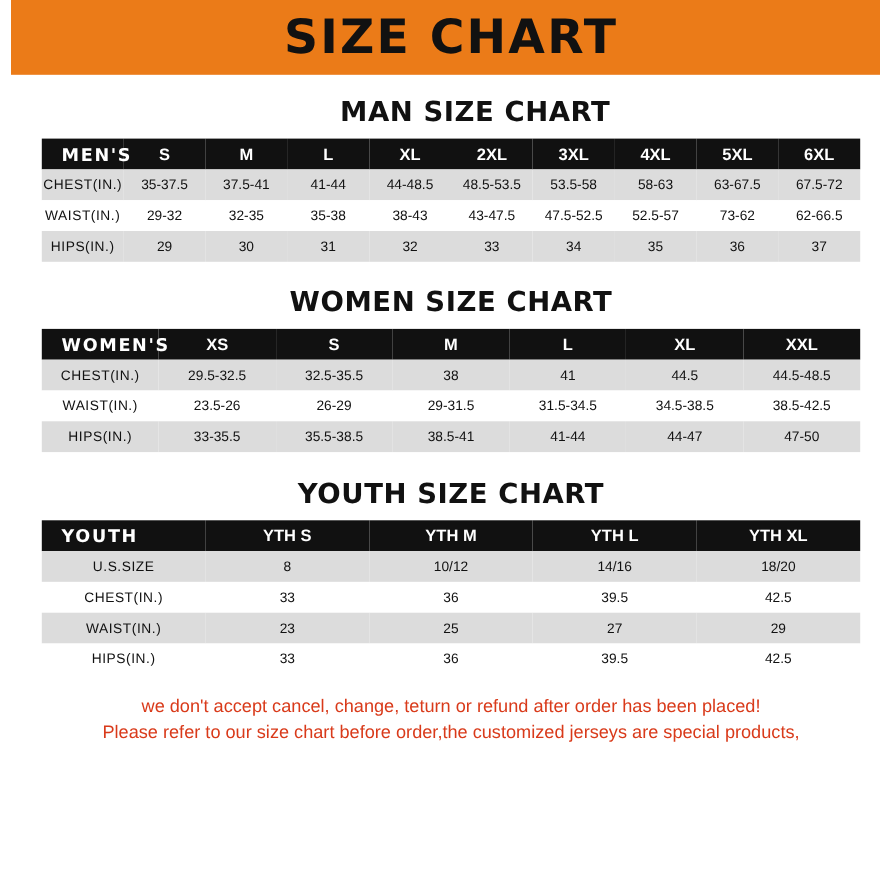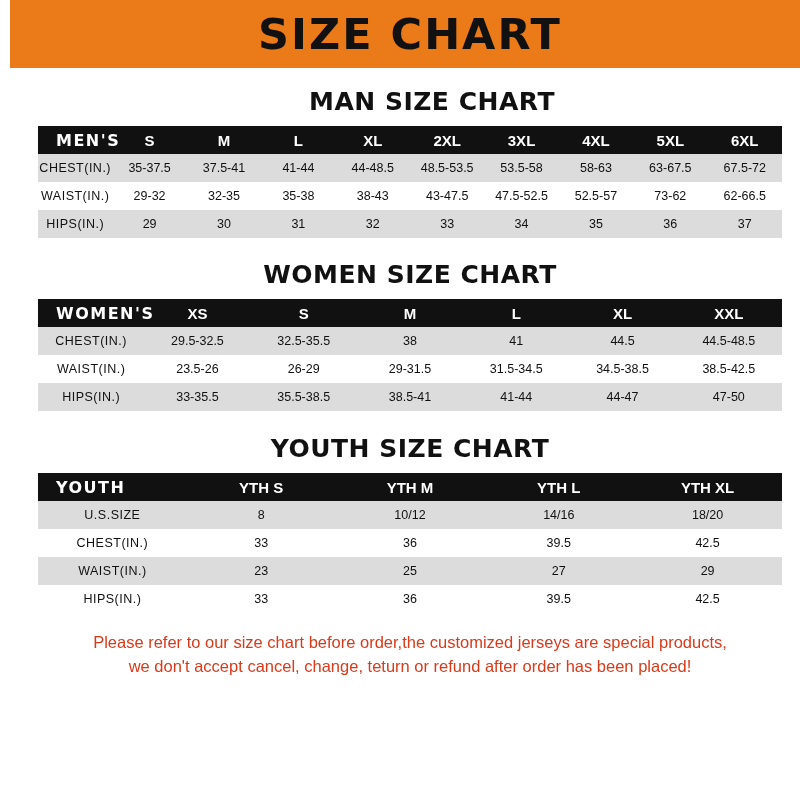--- a/index.html
+++ b/index.html
@@ -271,17 +271,17 @@
           <td>33</td>
           <td>36</td>
           <td>39.5</td>
           <td>42.5</td>
         </tr>
       </tbody>
     </table>
   </div>
 
   <div class="footer-note">
+    <div>we don't accept cancel, change, teturn or refund after order has been placed!</div>
     <div>Please refer to our size chart before order,the customized jerseys are special products,</div>
-    <div>we don't accept cancel, change, teturn or refund after order has been placed!</div>
   </div>
 
 </div>
 
 </body></html>

